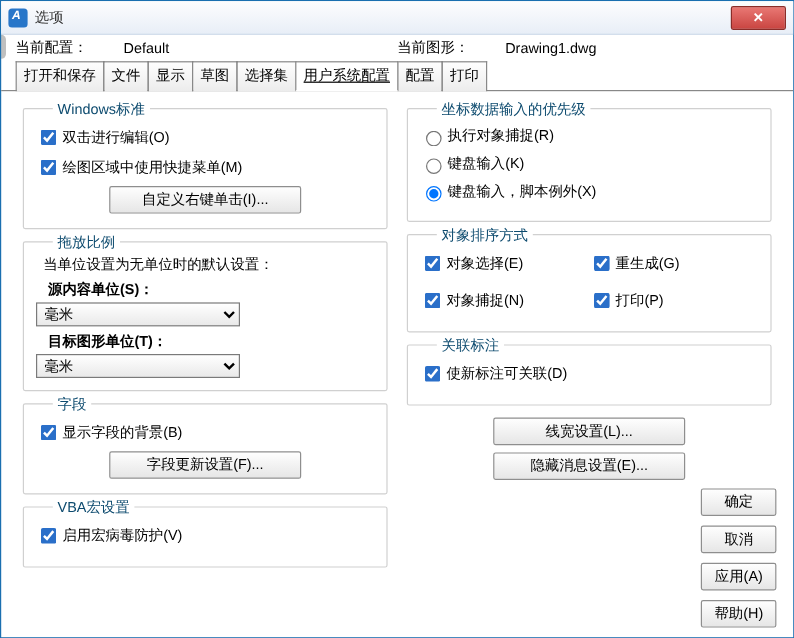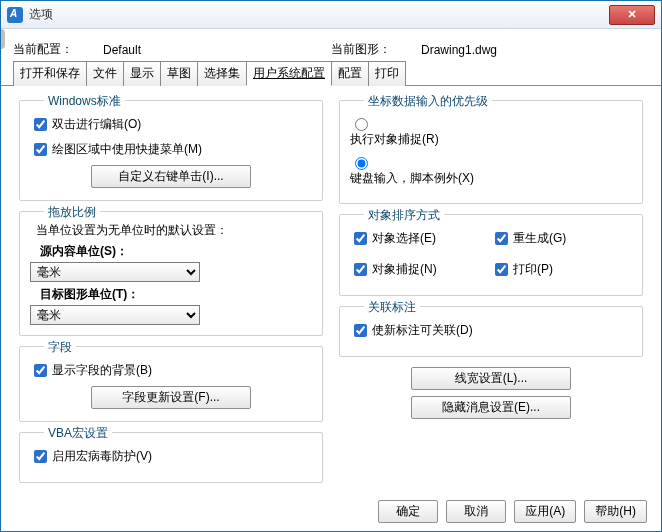--- a/index.html
+++ b/index.html
@@ -3,41 +3,41 @@
 <meta charset="utf-8">
 <style>
 * { box-sizing: border-box; font-family: "Microsoft YaHei", SimSun, sans-serif; font-size: 12px; }
 body { margin: 0; background: #000; width: 662px; height: 532px; overflow: hidden; }
 .window { width: 662px; height: 532px; background: #fff; border: 1px solid #1a6fb0; position: relative; }
 .titlebar { height: 28px; background: linear-gradient(#fdfdfe, #e8eef7); display: flex; align-items: center; border-bottom: 1px solid #c9d6e8; }
 .title-icon { width: 16px; height: 16px; background: #2876c9; border-radius: 3px; margin: 0 6px; position: relative; }
 .title-icon::after { content: "A"; color: #fff; font-size: 10px; font-style: italic; position: absolute; left: 3px; top: 1px; font-weight: bold; }
 .title-text { flex: 1; color: #333; font-family: Liberation Serif, serif; }
 .close-btn { width: 46px; height: 20px; background: linear-gradient(#e97874,#c94541); border: 1px solid #8b2c28; border-radius: 2px; margin-right: 6px; display:flex; align-items:center; justify-content:center; color:#fff; font-weight:bold; font-size:11px; cursor:pointer;}
-.upper { display: flex; padding: 12px 12px 2px 12px; }
+.upper { display: flex; padding: 2px 12px 2px 12px; }
 .upper-left, .upper-right { flex: 1; display:flex; align-items:center; }
 .upper-label { color: #000; margin-right: 30px; }
 .tabs { display: flex; padding: 0 12px; border-bottom: 1px solid #888; }
 .tab { padding: 3px 6px; border: 1px solid #888; border-bottom: none; background: linear-gradient(#fefefe,#ececec); margin-right: -1px; position: relative; top: 1px; cursor:pointer; }
 .tab.active { background: #fff; border-bottom: 1px solid #fff; z-index: 2; text-decoration: underline; }
 .content { display: flex; padding: 6px 10px 6px 10px; height: 412px; }
 .col { flex: 1; padding: 2px 8px; }
 .group { border: 1px solid #d0d0d0; border-radius: 2px; margin: 6px 0 10px 0; padding: 8px 10px 10px 10px; position: relative; }
 .group-title { position: absolute; top: -8px; left: 24px; background: #fff; padding: 0 4px; color: #0c4a6e; }
 .chk { display: flex; align-items: center; margin: 6px 0; }
 .chk input { margin-right: 5px; accent-color: #2a6fc9;}
 .btn-row { text-align: center; margin: 6px 0 2px 0; }
 .pbtn { min-width: 160px; padding: 2px 10px; background: linear-gradient(#fefefe,#e6e6e6); border:1px solid #8e8e8e; border-radius:2px; cursor:pointer; }
 .sublabel { margin: 4px 0 2px 10px; font-weight: bold; }
 .combo { width: 170px; border:1px solid #7a7a7a; background:linear-gradient(#fff,#e9e9e9); padding:1px 2px; }
-.radio-row { display:flex; align-items:flex-start; margin:6px 0;flex-direction:column; }
+.radio-row { display:flex; align-items:center; margin:6px 0; }
 .radio-row input { margin-right:5px; }
 .two-col-chk { display:flex; }
 .two-col-chk .chk { flex:1; }
-.footer { position:absolute; bottom:8px; right:14px; display:flex; gap:8px; }
+.footer { position:absolute; bottom:8px; right:14px; display:flex; gap:8px;flex-direction:column; }
 .footer .pbtn { min-width:60px; }
 .note { margin: 2px 0 4px 6px; }
 .left-shadow { position:absolute; left:0; top:28px; width:4px; height:20px; background: rgba(0,0,0,.25); border-radius:0 8px 8px 0;}
 </style>
 </head>
 <body>
 
 <div class="window">
   <div class="titlebar">
     <div class="title-icon"></div>
@@ -114,20 +114,24 @@
 
     <div class="col">
 
       <div class="group">
         <div class="group-title">坐标数据输入的优先级</div>
         <label class="radio-row">
             <input type="radio" name="pr" style="">
             <span>执行对象捕捉(R)</span>
           </label>
         <label class="radio-row">
+            <input type="radio" name="pr" style="">
+            <span>键盘输入(K)</span>
+          </label>
+        <label class="radio-row">
             <input type="radio" name="pr" checked="" style="">
             <span>键盘输入，脚本例外(X)</span>
           </label>
       </div>
 
       <div class="group">
         <div class="group-title">对象排序方式</div>
         <div class="two-col-chk">
           <label class="chk">
               <input type="checkbox" checked="" style="">

